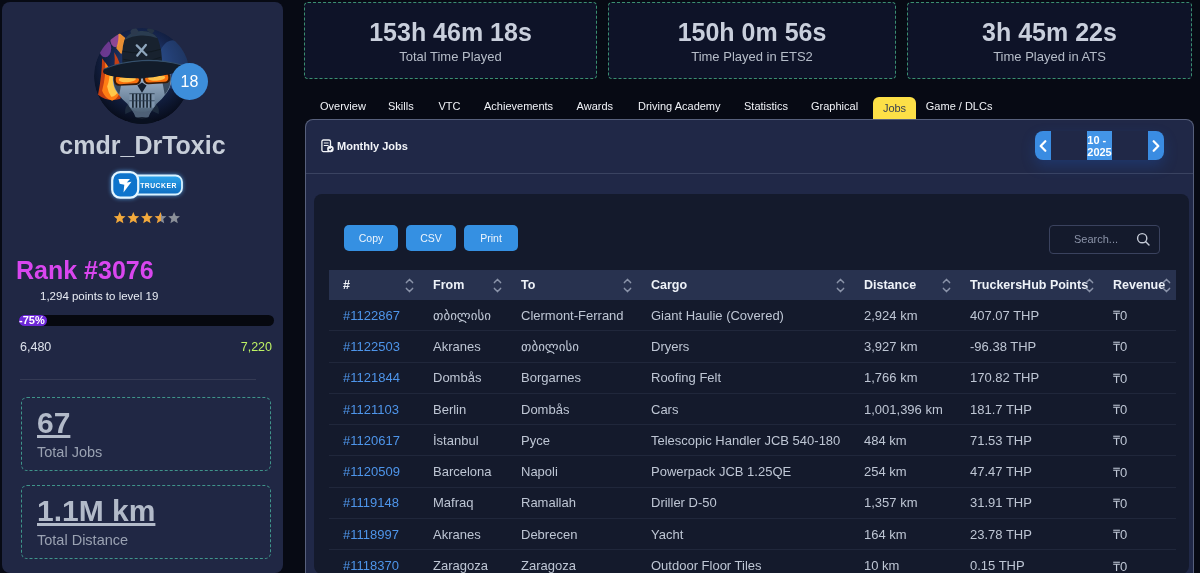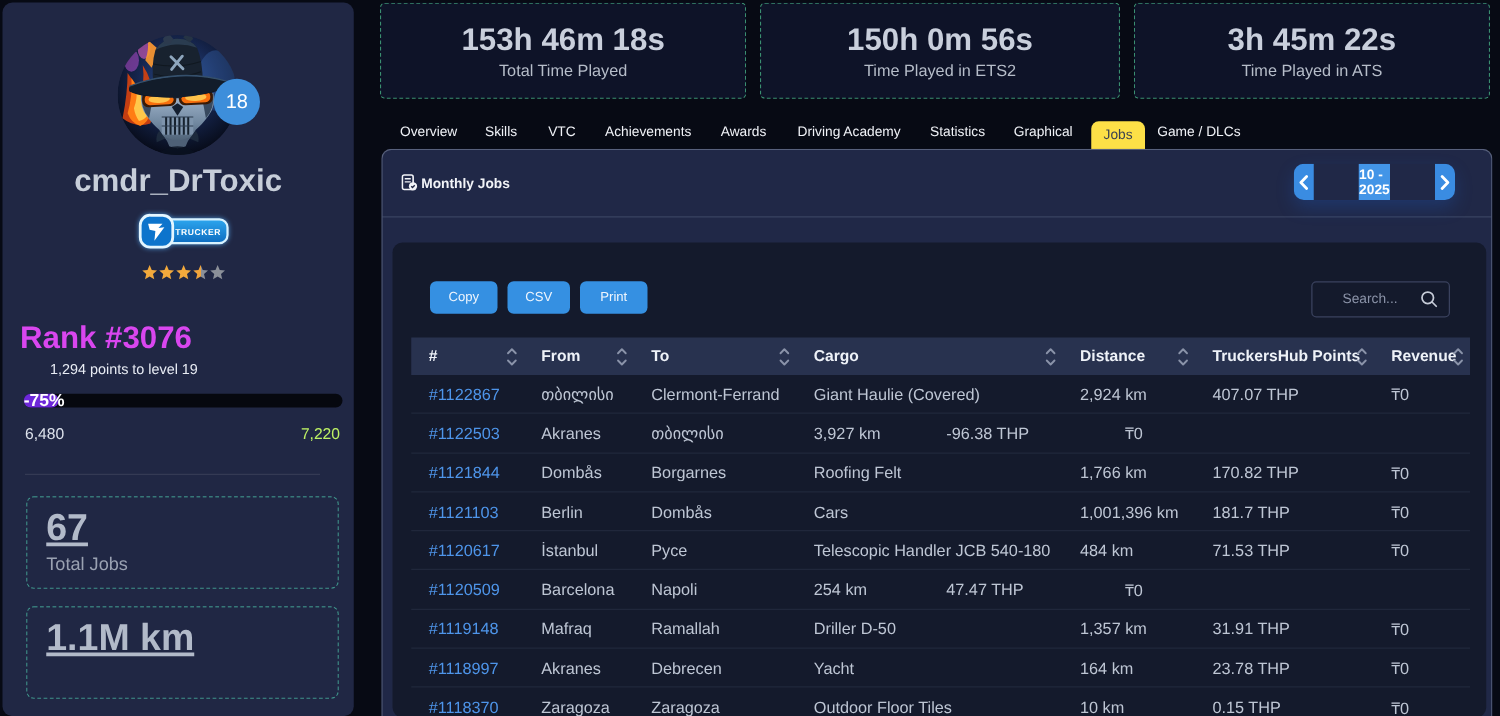--- a/index.html
+++ b/index.html
@@ -7,21 +7,21 @@
   body { background:#070a14; font-family:"Liberation Sans",sans-serif; position:relative; }
   #sidebar { position:absolute; left:2px; top:2px; width:281px; height:571px; background:#202744; border-radius:8px; }
   #avatar { position:absolute; left:92px; top:26px; width:96px; height:96px; }
   #lvl { position:absolute; left:169px; top:61px; width:37px; height:37px; border-radius:50%; background:#3d8edb; color:#fff; font-size:16px; display:flex; align-items:center; justify-content:center; }
   #name { position:absolute; left:0; top:129px; width:100%; text-align:center; font-size:25px; font-weight:bold; color:#c7ced9; }
   #tbadge { position:absolute; left:108px; top:168px; }
   #stars { position:absolute; left:111px; top:208px; }
   #rank { position:absolute; left:14px; top:254px; font-size:25px; font-weight:bold; color:#d946ef; }
   #pts { position:absolute; left:18px; top:288px; font-size:11.5px; color:#e8ecf4;margin-left:20px; }
   #pbar { position:absolute; left:17px; top:313px; width:255px; height:11px; background:#06080f; border-radius:6px; }
-  #pfill { position:absolute; left:0; top:0; width:28px; height:11px; background:#6d28d9; border-radius:6px; color:#fff; font-size:14px; font-weight:bold; text-align:right; line-height:11px; }
+  #pfill { position:absolute; left:0; top:0; width:28px; height:11px; background:#6d28d9; border-radius:6px; color:#fff; font-size:11px; font-weight:bold; text-align:left; line-height:11px; }
   #lo { position:absolute; left:18px; top:338px; font-size:12.5px; color:#dde2ec; }
   #hi { position:absolute; right:11px; top:338px; font-size:12.5px; color:#bef264; }
   #sdiv { position:absolute; left:18px; top:377px; width:236px; height:1px; background:rgba(255,255,255,.09); }
   .sbox { position:absolute; left:19px; width:250px; height:74px; border:1px dashed #3f948a; border-radius:6px; padding:8px 0 0 15px; }
   .sbox .n { font-size:30px; font-weight:bold; color:#b2bac9;text-decoration:underline; }
   .sbox .l { margin-top:4px; font-size:14.5px; color:#9aa2b2; }
   #topboxes { position:absolute; left:304px; top:2px; width:889px; height:77px; display:flex; gap:11px; }
   .tbox { background:#0e1328; border:1px dashed #3a8f70; border-radius:4px; text-align:center; padding-top:15px; }
   .tbox .num { font-size:25px; font-weight:bold; color:#c9cfdc; }
   .tbox .lbl { margin-top:2px; font-size:13px; color:#b6bdc9; }
@@ -150,20 +150,21 @@
     </div>
   <div id="lo">6,480</div>
   <div id="hi">7,220</div>
   <div id="sdiv"></div>
   <div class="sbox" style="top:395px;">
       <div class="n">67</div>
       <div class="l">Total Jobs</div>
     </div>
   <div class="sbox" style="top:483px;">
       <div class="n">1.1M km</div>
+      <div class="l">Total Distance</div>
     </div>
 </div>
 <div id="topboxes">
   <div class="tbox" style="width:293px;">
       <div class="num">153h 46m 18s</div>
       <div class="lbl">Total Time Played</div>
     </div>
   <div class="tbox" style="width:288px;">
       <div class="num">150h 0m 56s</div>
       <div class="lbl">Time Played in ETS2</div>
@@ -272,20 +273,21 @@
           <div class="c c2">Clermont-Ferrand</div>
           <div class="c c3">Giant Haulie (Covered)</div>
           <div class="c c4">2,924 km</div>
           <div class="c c5">407.07 THP</div>
           <div class="c c6">₸0</div>
         </div>
 <div class="drow">
           <div class="c c0 id">#1122503</div>
           <div class="c c1">Akranes</div>
           <div class="c c2">თბილისი</div>
+          <div class="c c3">Dryers</div>
           <div class="c c4">3,927 km</div>
           <div class="c c5">-96.38 THP</div>
           <div class="c c6">₸0</div>
         </div>
 <div class="drow">
           <div class="c c0 id">#1121844</div>
           <div class="c c1">Dombås</div>
           <div class="c c2">Borgarnes</div>
           <div class="c c3">Roofing Felt</div>
           <div class="c c4">1,766 km</div>
@@ -307,20 +309,21 @@
           <div class="c c2">Pyce</div>
           <div class="c c3">Telescopic Handler JCB 540-180</div>
           <div class="c c4">484 km</div>
           <div class="c c5">71.53 THP</div>
           <div class="c c6">₸0</div>
         </div>
 <div class="drow">
           <div class="c c0 id">#1120509</div>
           <div class="c c1">Barcelona</div>
           <div class="c c2">Napoli</div>
+          <div class="c c3">Powerpack JCB 1.25QE</div>
           <div class="c c4">254 km</div>
           <div class="c c5">47.47 THP</div>
           <div class="c c6">₸0</div>
         </div>
 <div class="drow">
           <div class="c c0 id">#1119148</div>
           <div class="c c1">Mafraq</div>
           <div class="c c2">Ramallah</div>
           <div class="c c3">Driller D-50</div>
           <div class="c c4">1,357 km</div>

